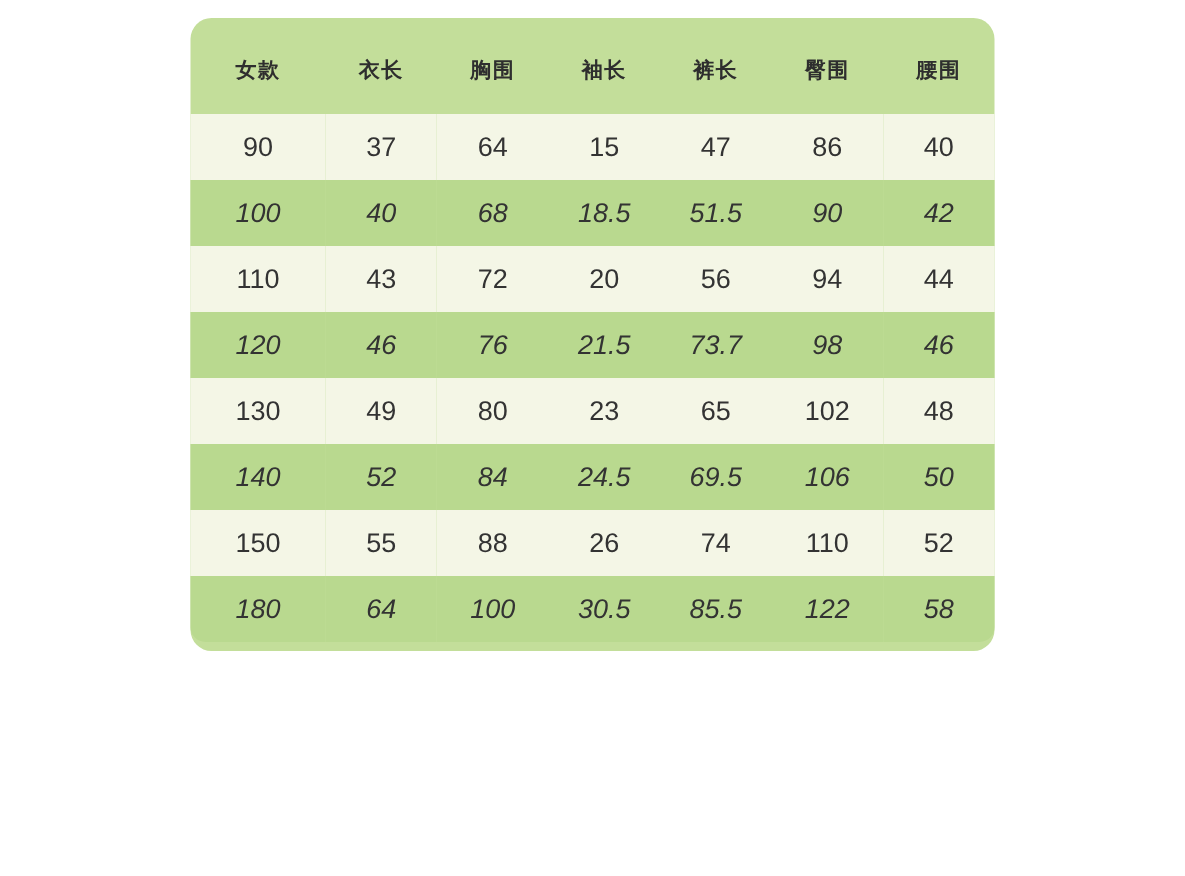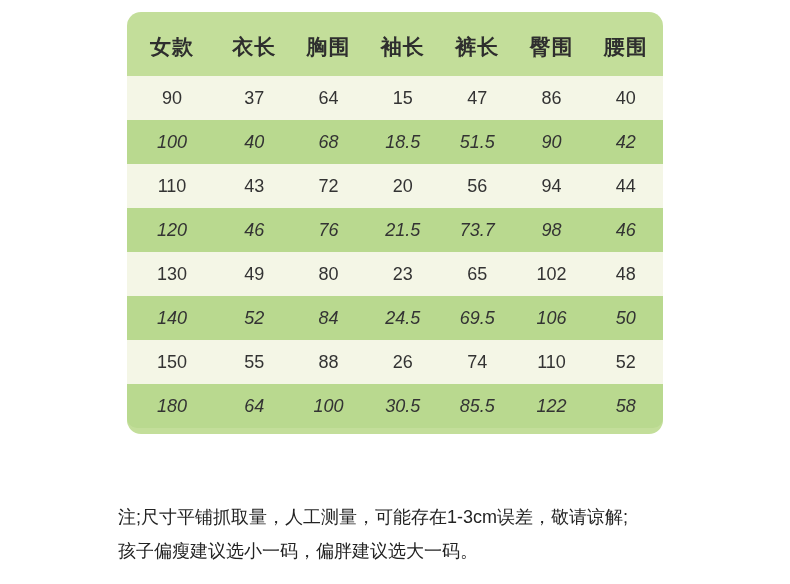--- a/index.html
+++ b/index.html
@@ -34,21 +34,21 @@
     width: 100%;
     table-layout: fixed;
   }
   table.size-table td, table.size-table th {
     text-align: center;
     font-weight: normal;
     color: #333333;
   }
   table.size-table thead th {
     height: 56px;
-    font-size: 21px;
+    font-size: 14px;
     font-weight: bold;
     color: #2e2e2e;
     background: transparent;
     letter-spacing: 1px;
   }
   table.size-table tbody td {
     height: 42px;
     font-size: 18px;
   }
   tr.row-light td {
@@ -168,18 +168,14 @@
           <td>100</td>
           <td>30.5</td>
           <td>85.5</td>
           <td>122</td>
           <td>58</td>
         </tr>
       </tbody>
     </table>
   </div>
 
-  <div class="notes">
-    <div>注;尺寸平铺抓取量，人工测量，可能存在1-3cm误差，敬请谅解;</div>
-    <div>孩子偏瘦建议选小一码，偏胖建议选大一码。</div>
-  </div>
 
 </div>
 
 </body></html>

